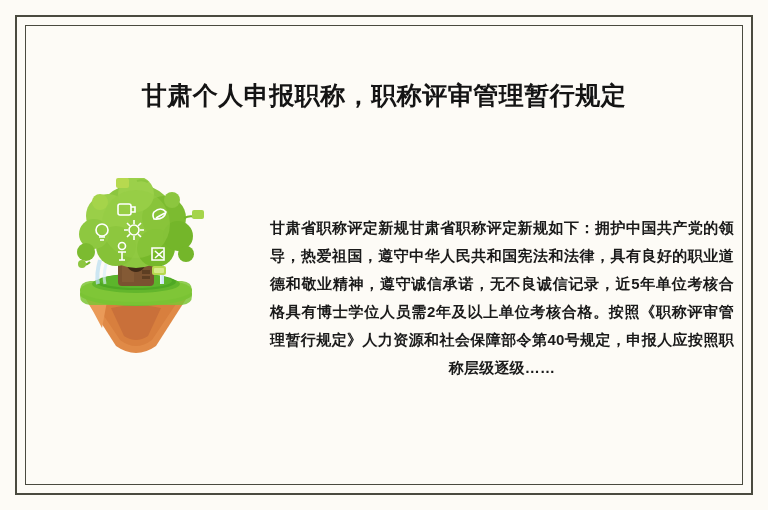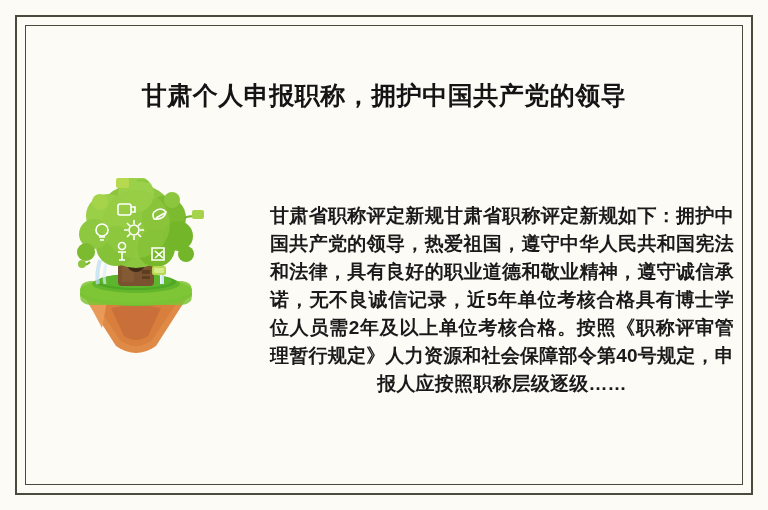--- a/index.html
+++ b/index.html
@@ -58,23 +58,23 @@
     color: #141414;
     letter-spacing: 0.5px;
     line-height: 34px;
     white-space: nowrap;
   }
 
   
   .body-text {
     position: absolute;
     left: 270px;
-    top: 202px;
+    top: 214px;
     width: 464px;
-    font-size: 19px;
+    font-size: 15px;
     font-weight: bold;
     line-height: 28px;
     color: #1a1a1a;
     text-align: justify;
     text-align-last: center;
     letter-spacing: 0.2px;
   }
 
   
   .illustration {
@@ -87,21 +87,21 @@
   .illustration svg { display: block; }
 </style>
 </head>
 <body>
 
 <div id="page">
 
   <div class="frame-outer"></div>
   <div class="frame-inner"></div>
 
-  <div class="title">甘肃个人申报职称，拥护中国共产党的领导</div>
+  <div class="title">甘肃个人申报职称，职称评审管理暂行规定</div>
 
   <div class="illustration">
     <svg width="160" height="180" viewBox="0 0 160 180" xmlns="http://www.w3.org/2000/svg">
 
       <g>
         <path d="M28 118 L132 118 L100 168 Q80 182 60 168 Z" fill="#e08a47"></path>
         <path d="M40 126 L120 126 L96 162 Q80 174 64 162 Z" fill="#d87f3e"></path>
         <path d="M55 130 Q80 124 105 130 L92 158 Q80 166 68 158 Z" fill="#c9703a"></path>
         <path d="M28 118 L52 118 L46 150 Q38 134 28 118 Z" fill="#ea9a58"></path>
       </g>

